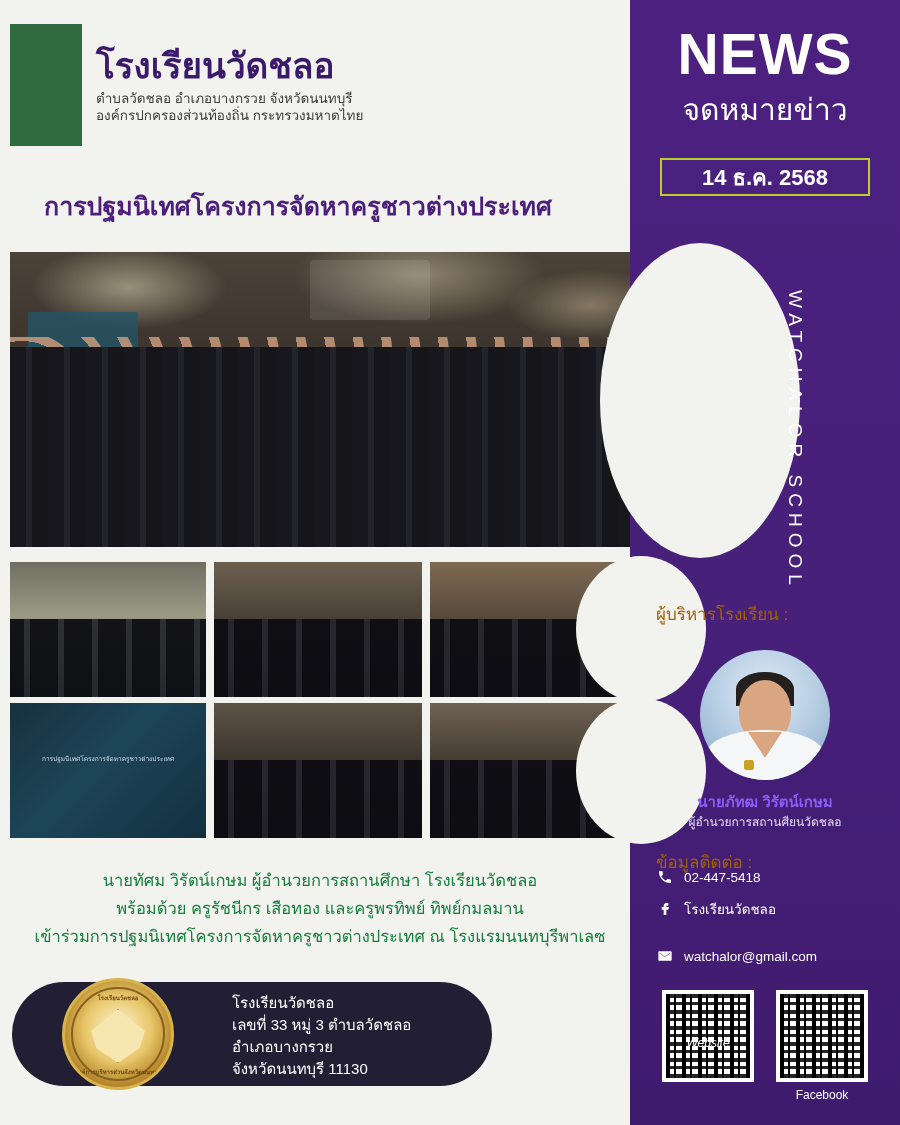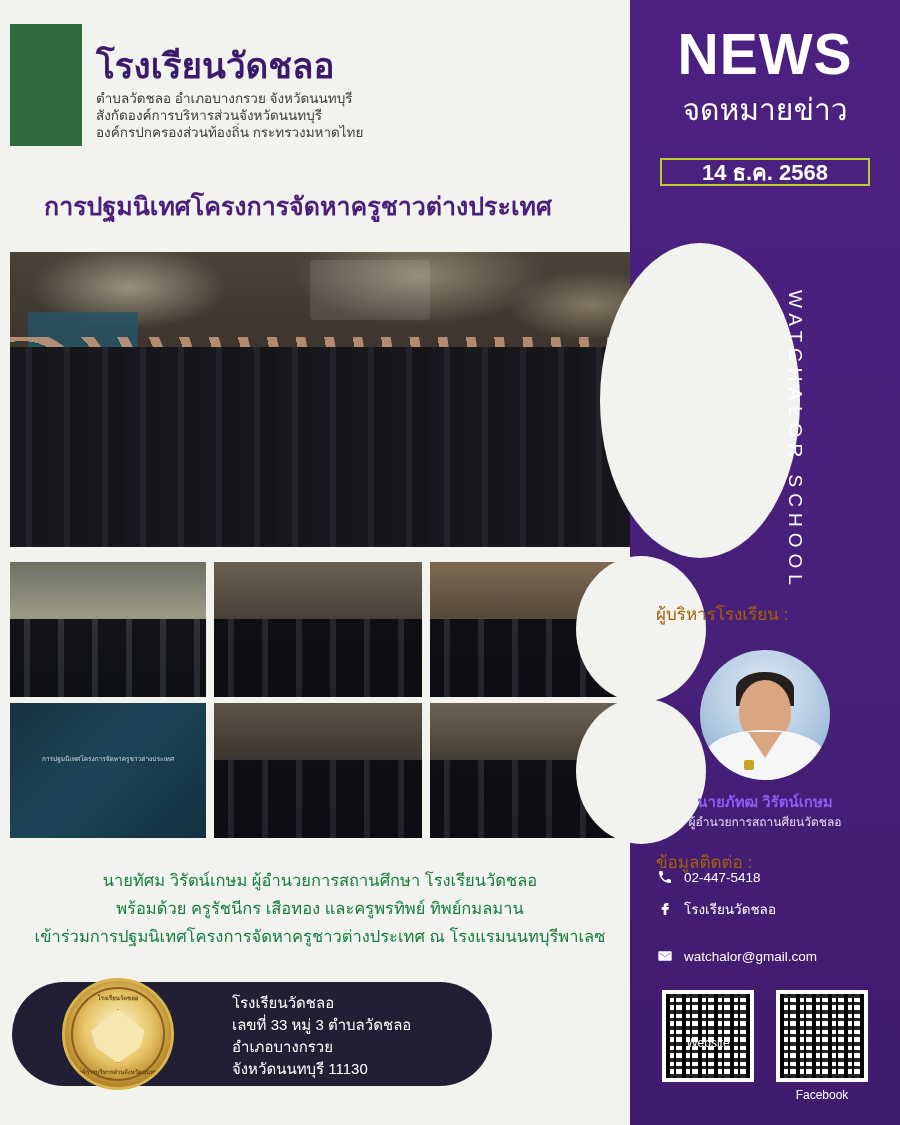--- a/index.html
+++ b/index.html
@@ -36,21 +36,21 @@
   }
   .news-sub {
     position: absolute; left: 630px; top: 86px; width: 270px;
     text-align: center;
     color: #ffffff;
     font-size: 30px;
     z-index: 6;
   }
   .date-box {
     position: absolute; left: 660px; top: 158px;
-    width: 210px; height: 28px;
+    width: 210px; height: 38px;
     border: 2px solid #b9cf2e;
     display: flex; align-items: center; justify-content: center;
     z-index: 6;
   }
   .date-box span {
     color: #ffffff; font-size: 22px; font-weight: bold;
   }
   .vertical-school {
     position: absolute;
     left: 806px; top: 290px;
@@ -275,42 +275,41 @@
     width: 100%; height: 100%;
     background-color: #ffffff;
     background-image:
       repeating-linear-gradient(90deg, #000 0 4px, #fff 4px 8px, #000 8px 10px, #fff 10px 16px),
       repeating-linear-gradient(0deg, rgba(0,0,0,.85) 0 4px, rgba(255,255,255,0) 4px 9px, rgba(0,0,0,.85) 9px 12px, rgba(255,255,255,0) 12px 16px);
     background-blend-mode: multiply;
   }
   .qr-lbl {
     position: absolute; color: #ffffff; font-size: 12px; z-index: 6; width: 92px; text-align: center;
   }
-  .ql-a { left: 662px; top: 1036px; }
+  .ql-a { left: 662px; top: 1036px; font-style: italic; }
   .ql-b { left: 776px; top: 1088px; }
 </style>
 </head>
 <body>
 
 <div class="page">
 
   <div class="right-col"></div>
 
   <div class="news-title">NEWS</div>
   <div class="news-sub">จดหมายข่าว</div>
   <div class="date-box">
     <span>14 ธ.ค. 2568</span>
   </div>
   <div class="vertical-school">WATCHALOR SCHOOL</div>
 
   <div class="green-block"></div>
   <div class="school-name">โรงเรียนวัดชลอ</div>
   <div class="school-addr">
     <div>ตำบลวัดชลอ  อำเภอบางกรวย  จังหวัดนนทบุรี</div>
-    <div>สังกัดองค์การบริหารส่วนจังหวัดนนทบุรี</div>
     <div>องค์กรปกครองส่วนท้องถิ่น  กระทรวงมหาดไทย</div>
   </div>
   <div class="headline">การปฐมนิเทศโครงการจัดหาครูชาวต่างประเทศ</div>
 
   <div class="hero">
     <div class="roomlight"></div>
     <div class="stage-banner"></div>
     <div class="screen"></div>
     <div class="heads"></div>
     <div class="crowd"></div>

